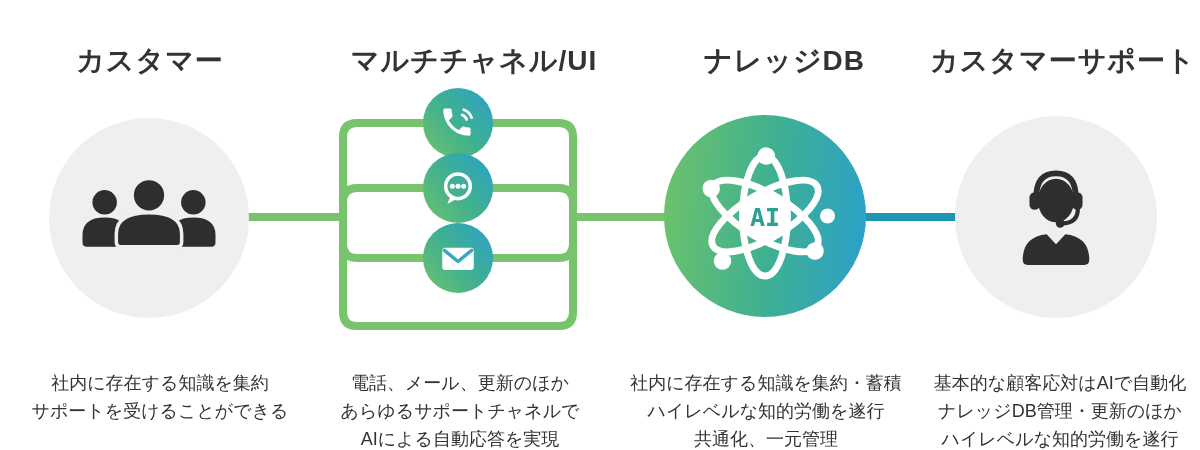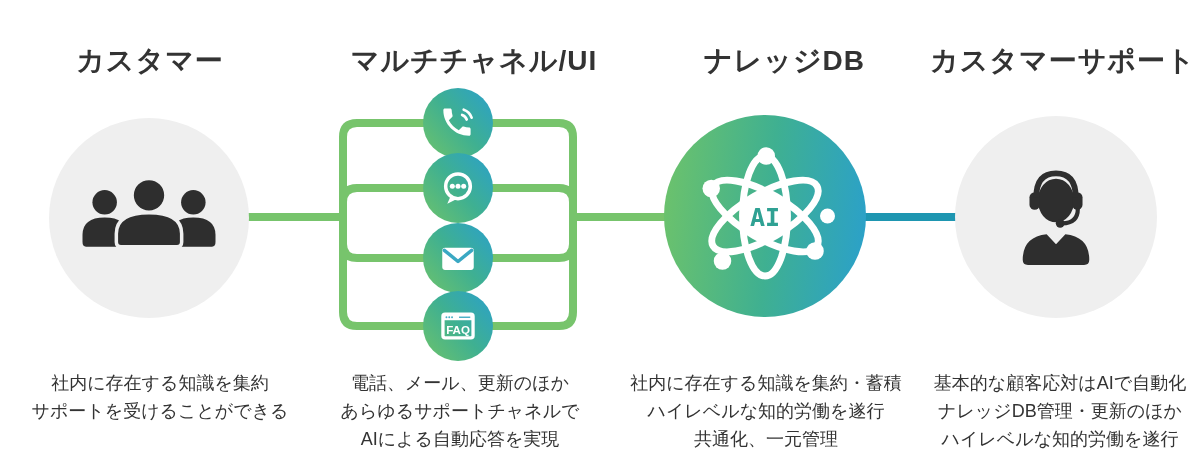--- a/index.html
+++ b/index.html
@@ -95,31 +95,20 @@
     </svg>
   </div>
 
   <div class="badge" id="badge-mail">
     <svg width="42" height="42" viewBox="0 0 24 24">
       <rect x="3" y="6.2" width="18" height="12.6" rx="1.6" fill="#ffffff"></rect>
       <path d="M4.2,7.6 L12,14 L19.8,7.6" stroke="#3aa8c3" stroke-width="2" fill="none" stroke-linecap="round" stroke-linejoin="round"></path>
     </svg>
   </div>
 
-  <div class="badge" id="badge-faq">
-    <svg width="42" height="42" viewBox="0 0 24 24">
-      <rect x="3.4" y="5.2" width="17.2" height="13.6" rx="1.2" fill="none" stroke="#ffffff" stroke-width="1.9"></rect>
-      <rect x="3.4" y="5.2" width="17.2" height="3.5" fill="#ffffff"></rect>
-      <circle cx="5.4" cy="7" r="0.55" fill="#45aec6"></circle>
-      <circle cx="7" cy="7" r="0.55" fill="#45aec6"></circle>
-      <circle cx="8.6" cy="7" r="0.55" fill="#45aec6"></circle>
-      <rect x="12.6" y="6.6" width="6.4" height="0.8" fill="#45aec6"></rect>
-      <text x="12" y="16.6" text-anchor="middle" font-size="6.6" font-weight="bold" font-family="Liberation Sans, sans-serif" fill="#ffffff">FAQ</text>
-    </svg>
-  </div>
 
   <div class="big-circle" id="circle-db">
     <svg width="150" height="150" viewBox="0 0 120 120">
       <g stroke="#ffffff" stroke-width="5.5" fill="none">
         <ellipse cx="60" cy="60" rx="48" ry="18" transform="rotate(90 60 60)"></ellipse>
         <ellipse cx="60" cy="60" rx="48" ry="18" transform="rotate(-30 60 60)"></ellipse>
         <ellipse cx="60" cy="60" rx="48" ry="18" transform="rotate(30 60 60)"></ellipse>
       </g>
       <g fill="#ffffff">
         <circle cx="61" cy="12" r="7"></circle>

